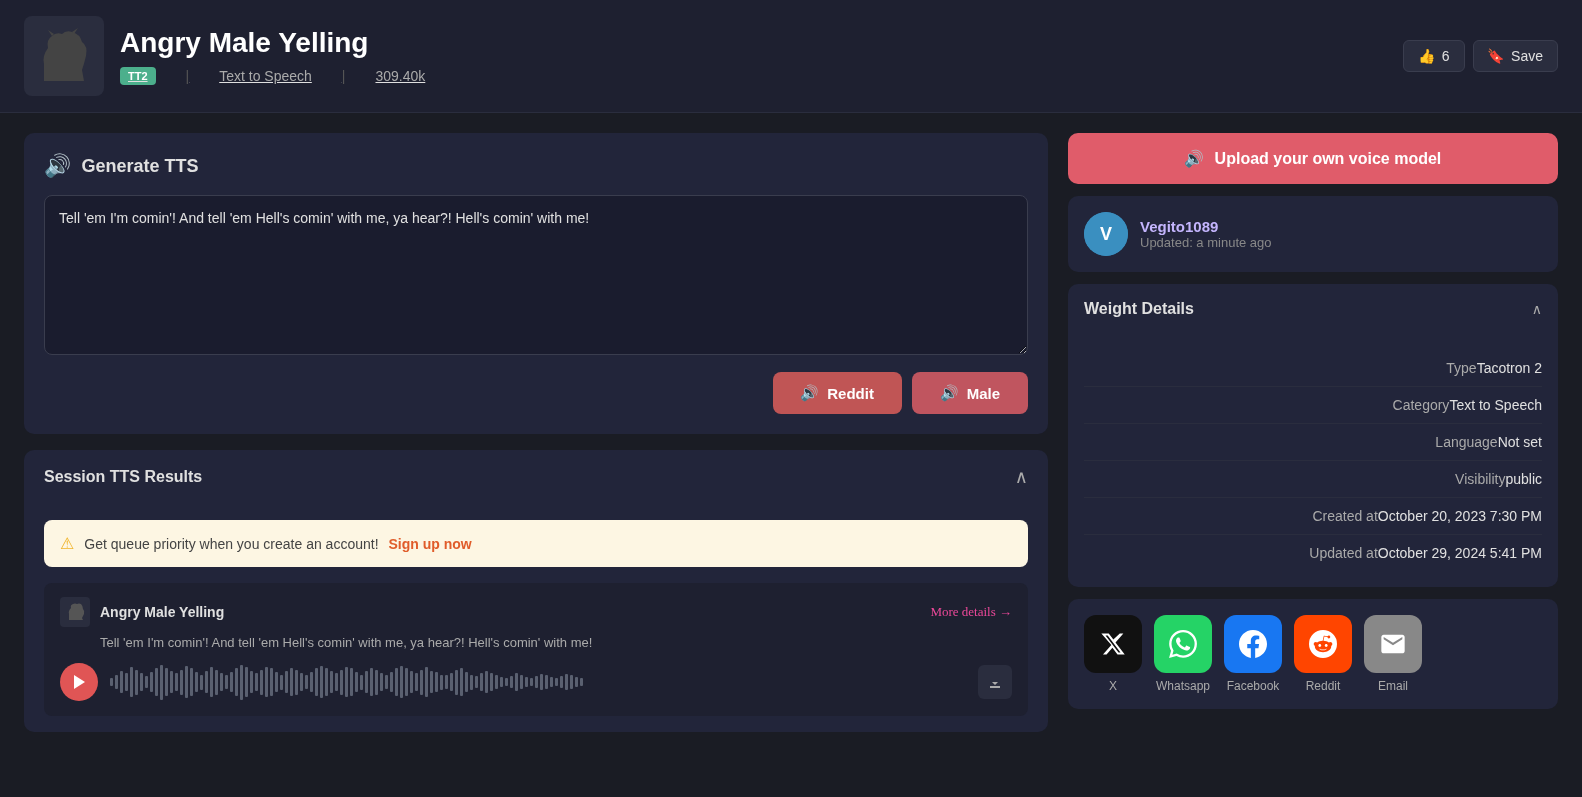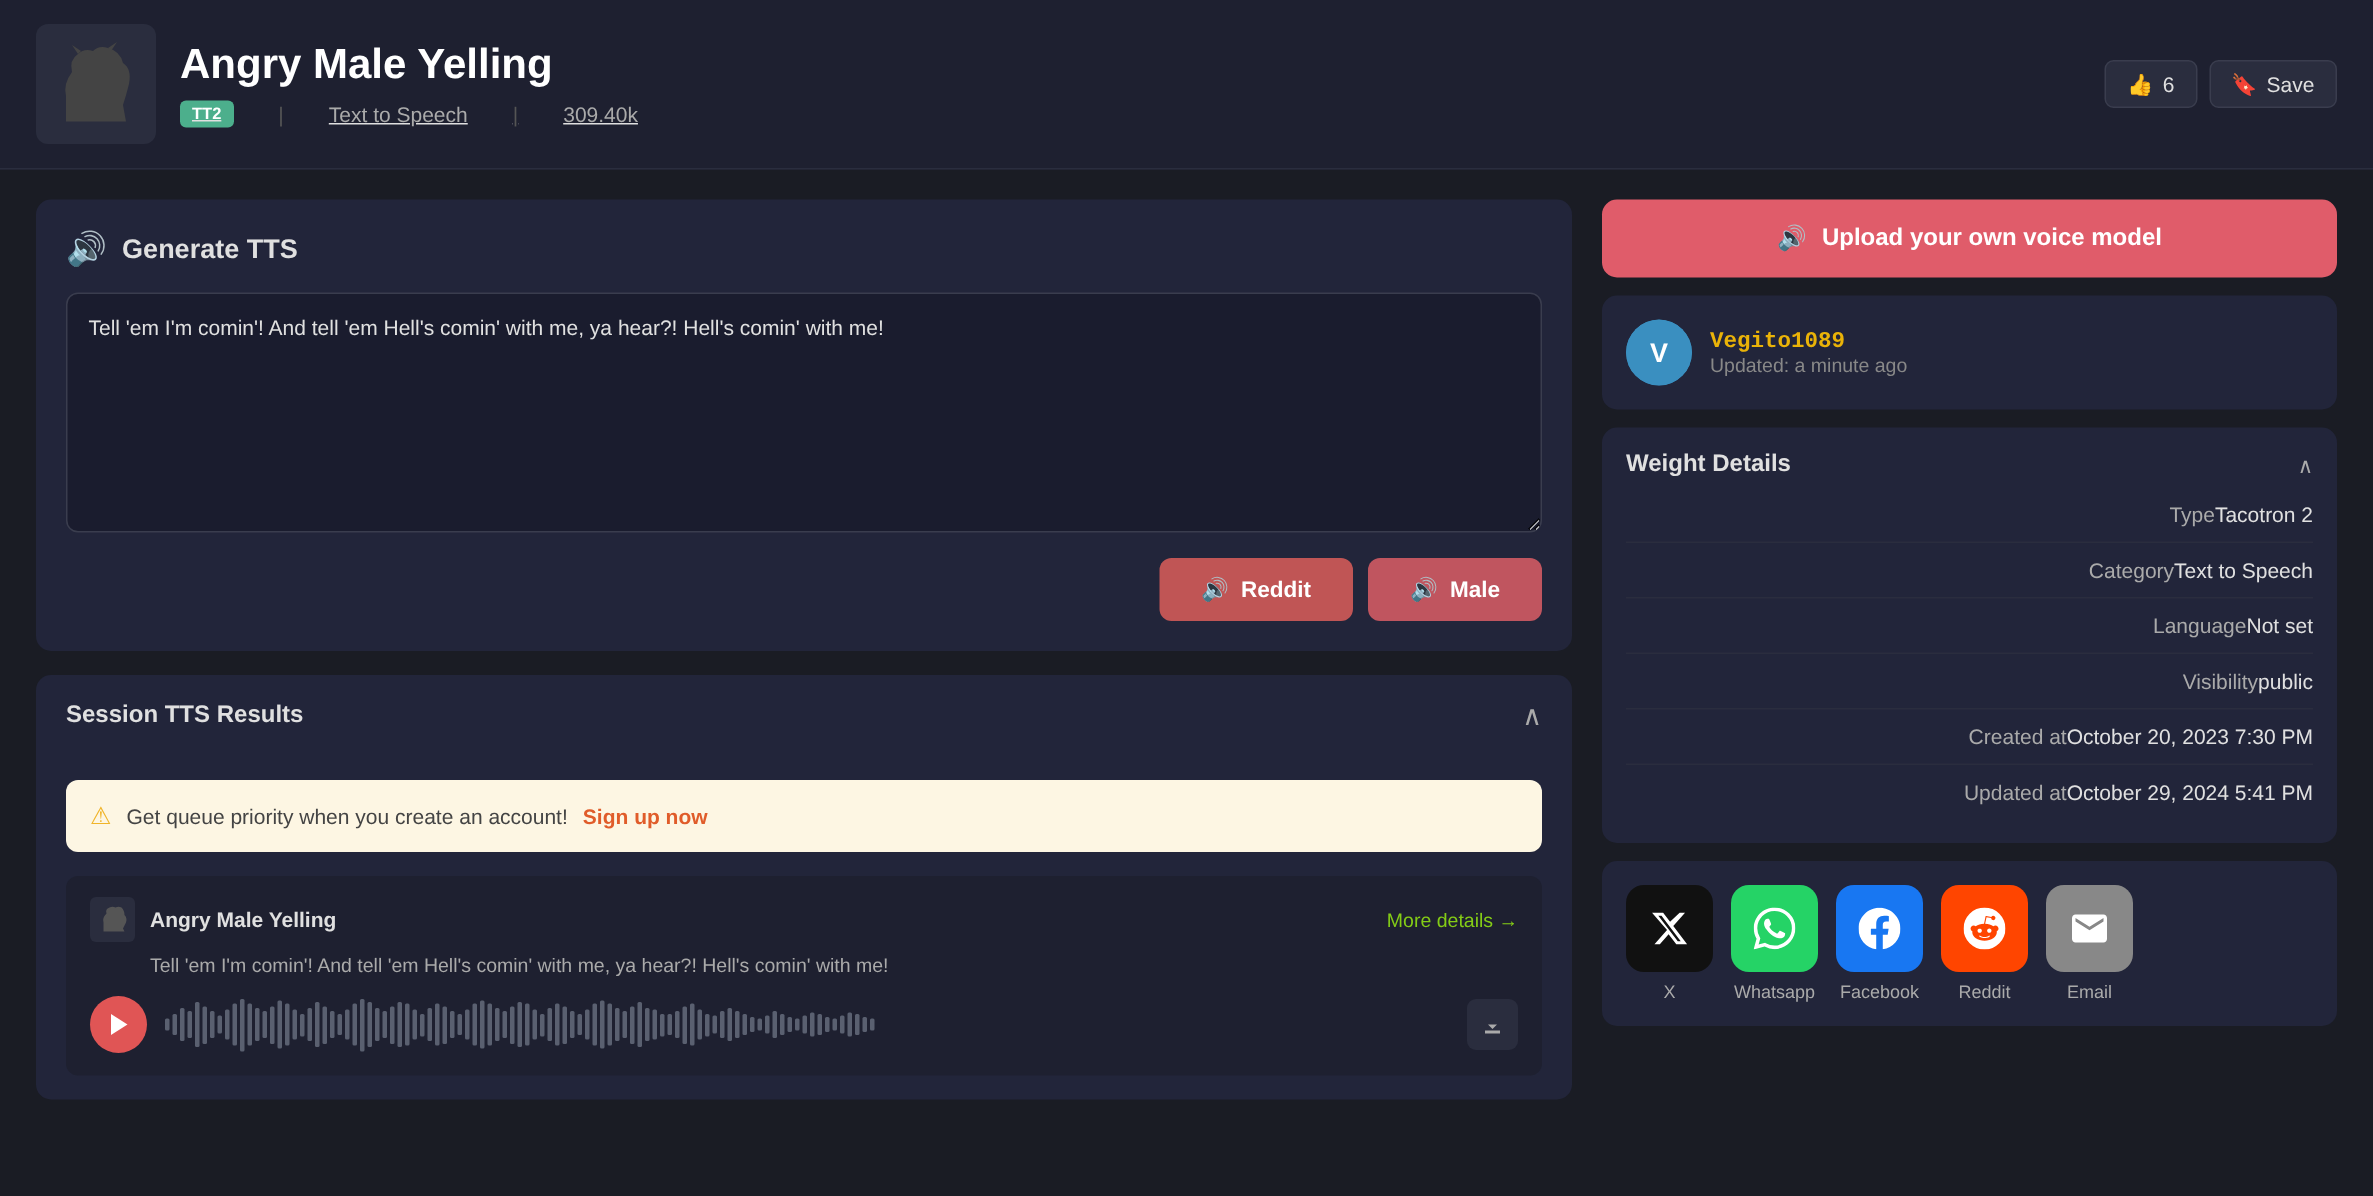--- a/index.html
+++ b/index.html
@@ -242,27 +242,28 @@
       width: 30px;
       height: 30px;
       background: #2a2d3e;
       border-radius: 4px;
       display: flex;
       align-items: center;
       justify-content: center;
       flex-shrink: 0;
     }
     .more-details-link {
-      color: #84cc16;
+      color: #ec4899;
       font-size: 13px;
       cursor: pointer;
       text-decoration: none;
       display: flex;
       align-items: center;
       gap: 4px;
+      font-family: Liberation Serif, serif;
     }
     .result-text {
       color: #aaa;
       font-size: 13px;
       margin-bottom: 12px;
       padding-left: 40px;
     }
     .audio-player {
       display: flex;
       align-items: center;
@@ -343,41 +344,40 @@
       display: flex;
       align-items: center;
       justify-content: center;
       font-weight: 700;
       font-size: 16px;
       color: #fff;
       flex-shrink: 0;
       overflow: hidden;
     }
     .user-name {
-      color: #eab308;
+      color: #c4b5fd;
       font-weight: 600;
       font-size: 15px;
-      font-family: Liberation Mono, monospace;
     }
     .user-updated {
       color: #888;
       font-size: 13px;
     }
 
     .weight-details-card {
       background: #22253a;
       border-radius: 10px;
       padding: 16px;
       margin-bottom: 12px;
     }
     .weight-header {
       display: flex;
       align-items: center;
       justify-content: space-between;
-      margin-bottom: 6px;
+      margin-bottom: 32px;
     }
     .weight-title {
       font-size: 16px;
       font-weight: 600;
     }
     .weight-row {
       display: flex;
       justify-content: flex-end;
       padding: 10px 0;
       border-bottom: 1px solid #2a2d3e;

